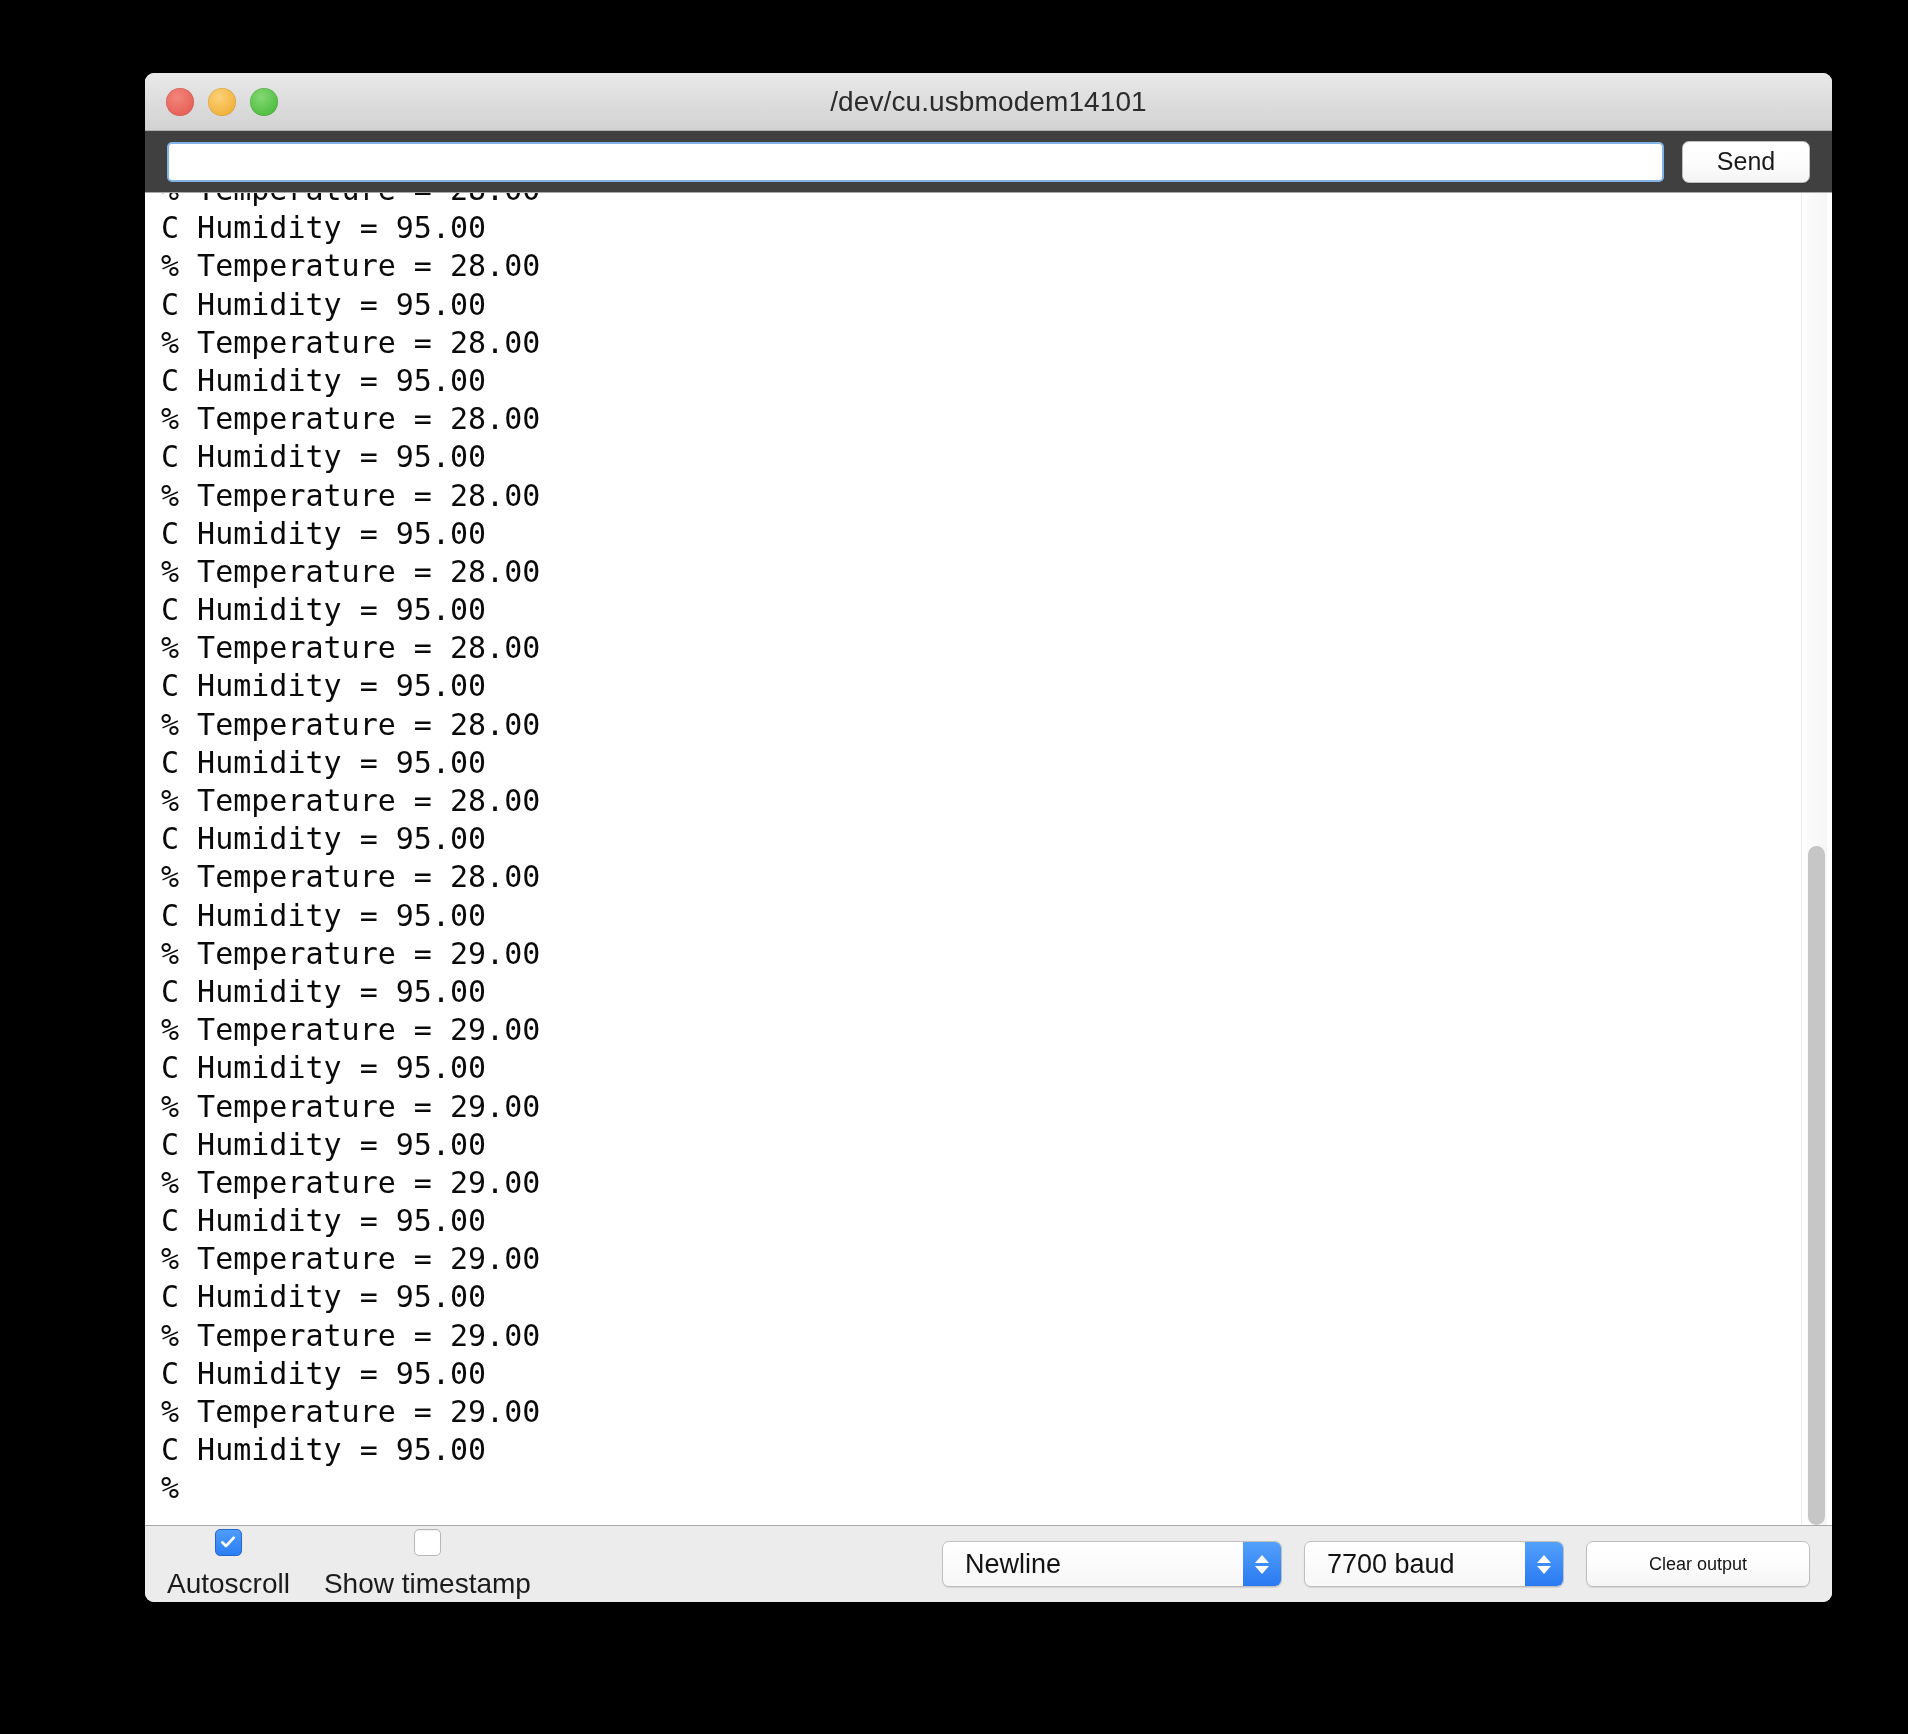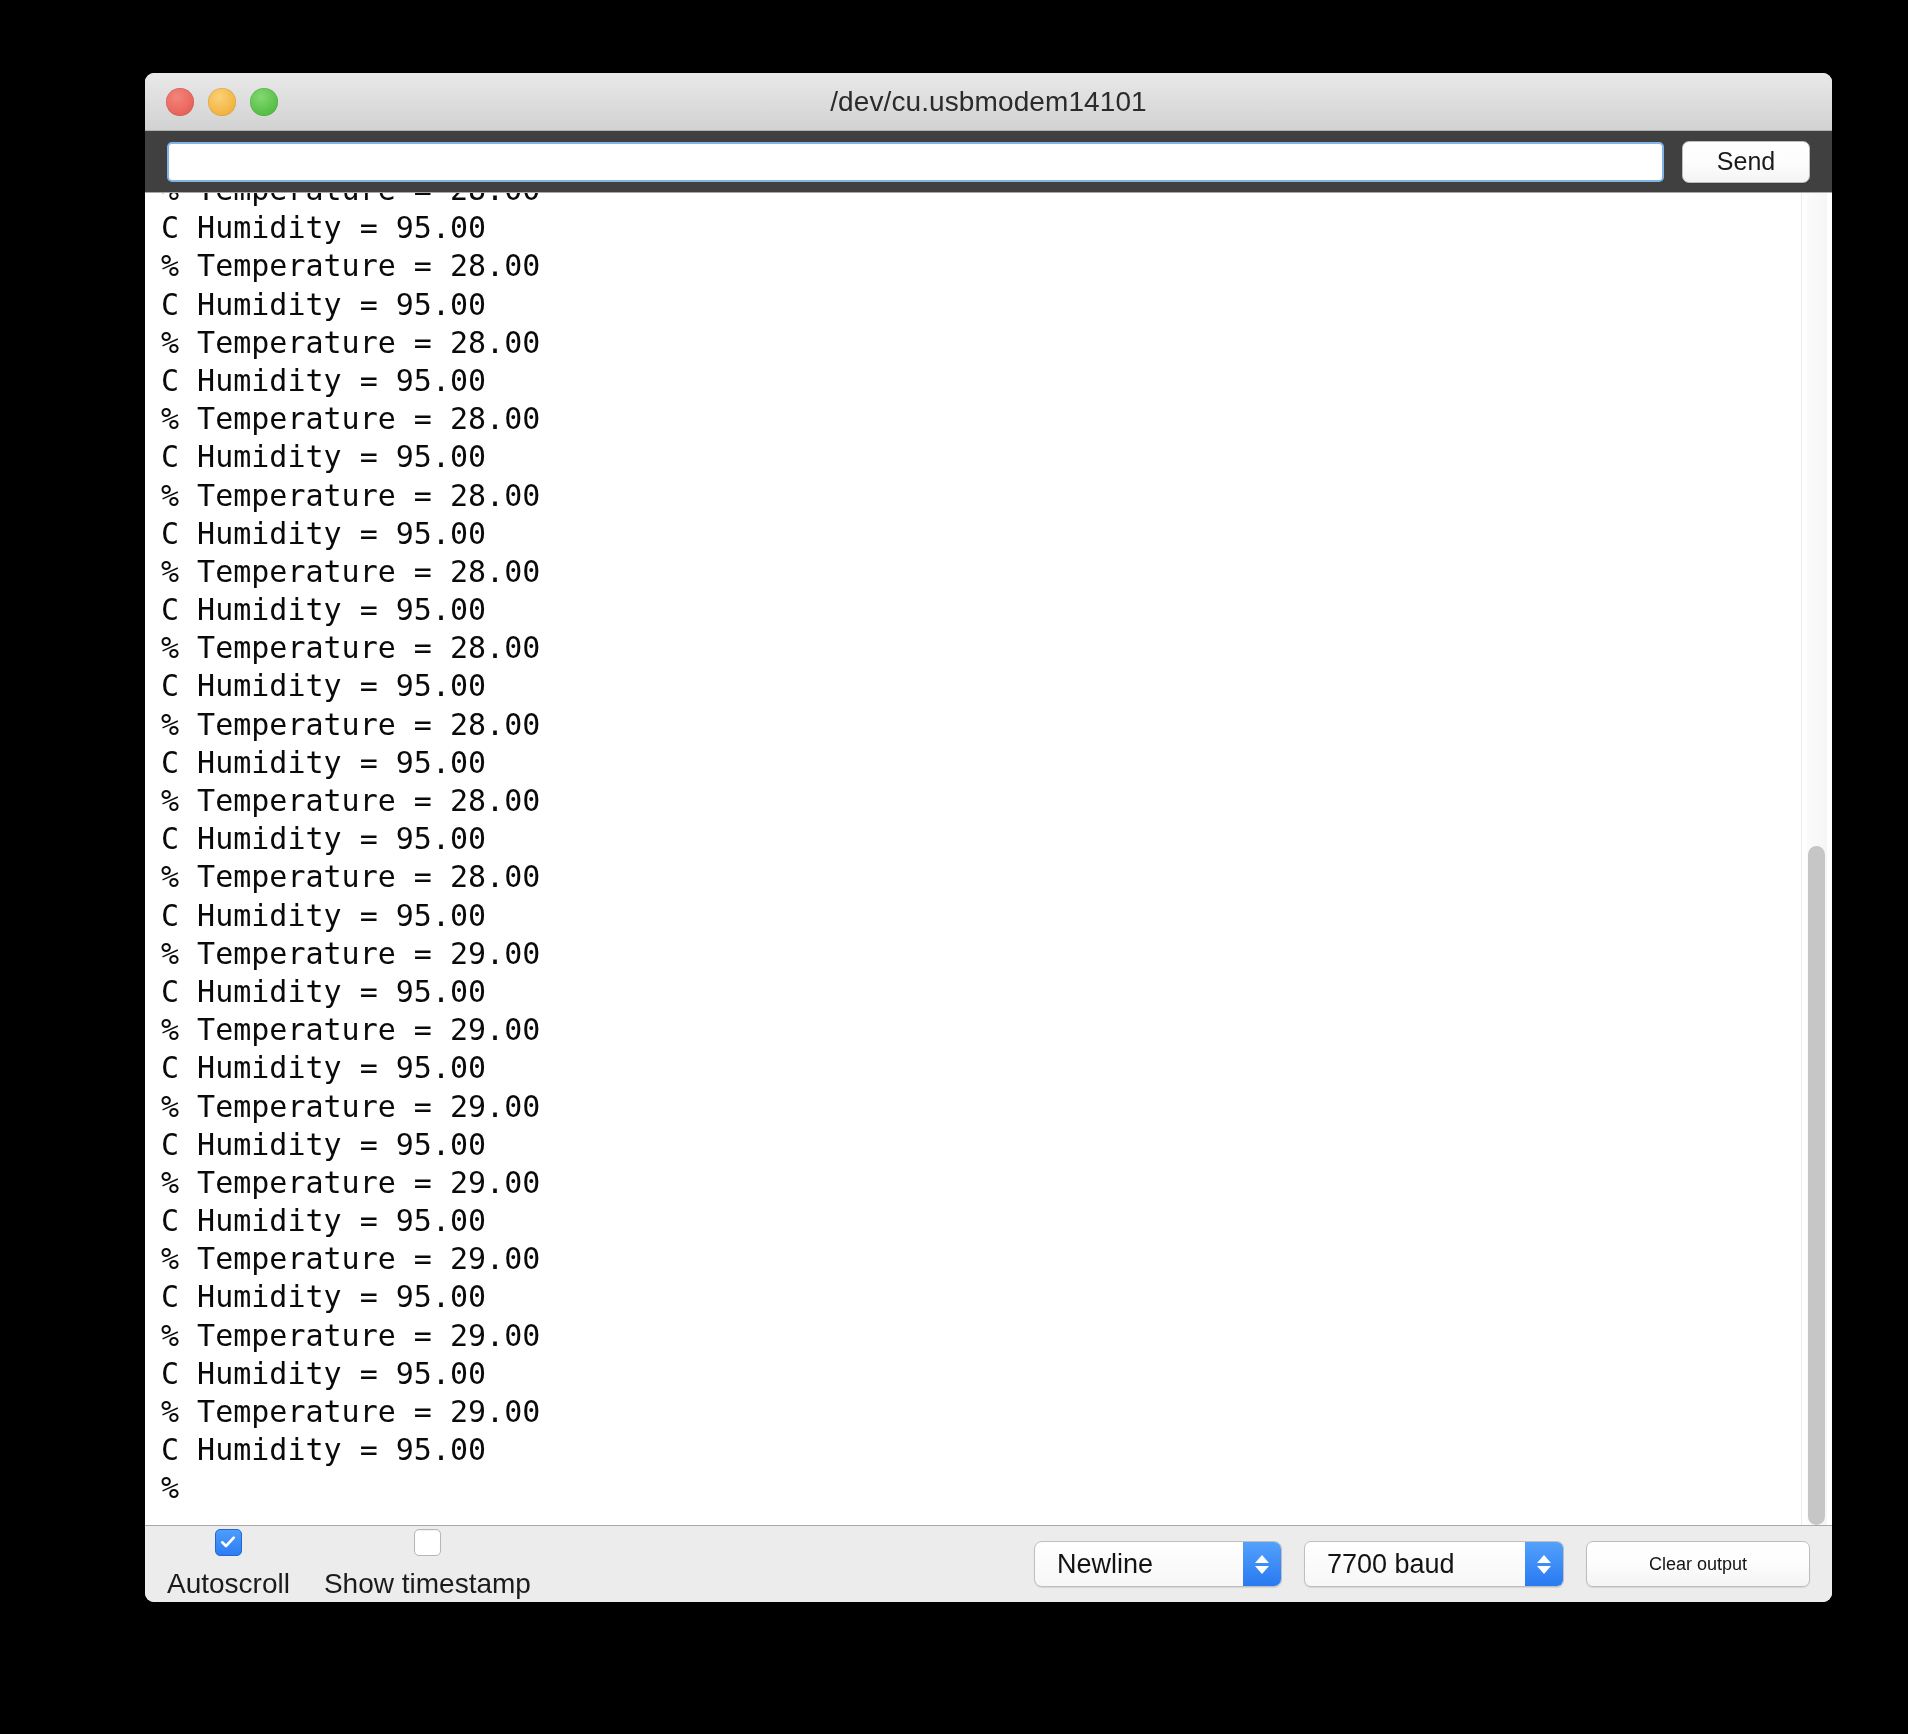--- a/index.html
+++ b/index.html
@@ -263,21 +263,21 @@
     flex: 0 0 38px;
     width: 38px;
     align-self: stretch;
     background: linear-gradient(to bottom, #53a1fb, #2979f2);
     display: flex;
     flex-direction: column;
     align-items: center;
     justify-content: center;
     gap: 3px;
   }
-  .popup.newline { width: 248px; border-radius: 8px; }
+  .popup.newline { width: 340px; }
   .popup.baud { width: 260px; }
 
   .chev {
     width: 0; height: 0;
     border-left: 7px solid transparent;
     border-right: 7px solid transparent;
   }
   .chev.up { border-bottom: 8px solid #ffffff; }
   .chev.down { border-top: 8px solid #ffffff; }
 

